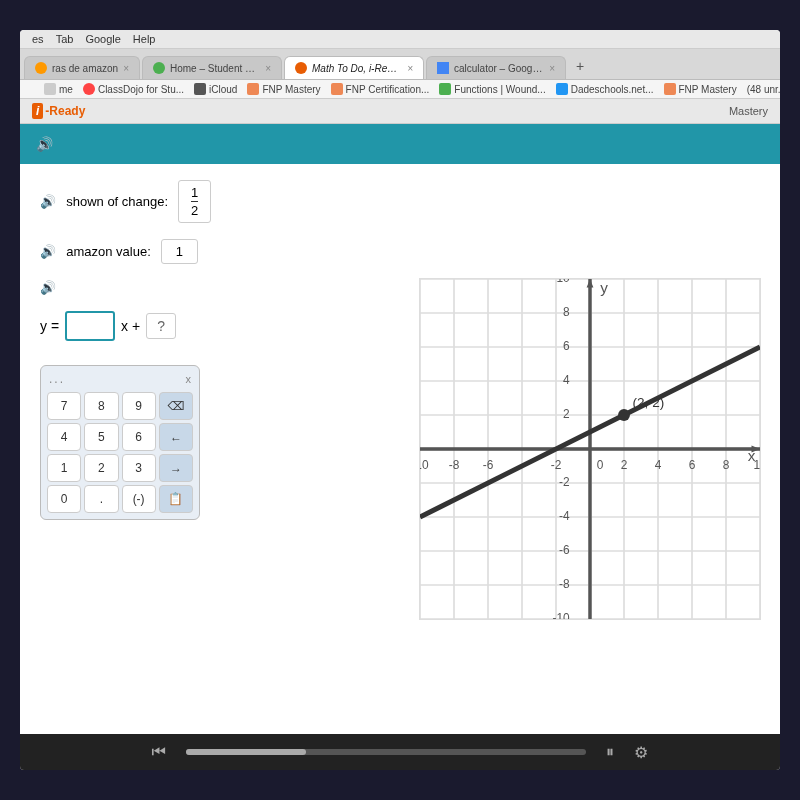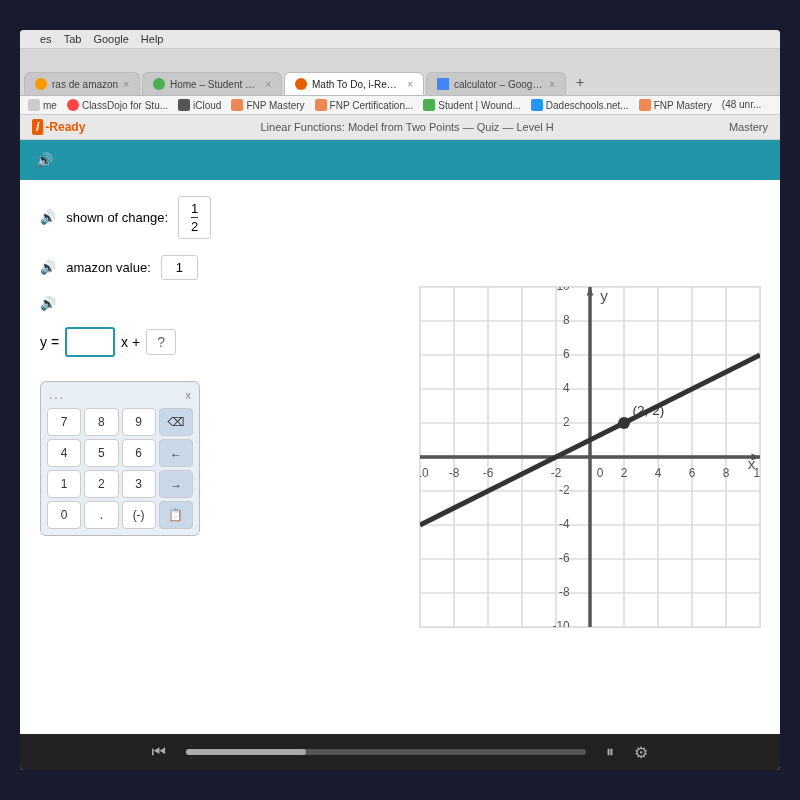--- a/index.html
+++ b/index.html
@@ -22,33 +22,33 @@
       background: #f0f0f0;
       border-radius: 4px;
       overflow: hidden;
       display: flex;
       flex-direction: column;
     }
 
     
     .browser-menu-bar {
       background: #e8e8e8;
-      padding: 3px 20px;
+      padding: 3px 12px;
       font-size: 11px;
       color: #333;
       display: flex;
       gap: 12px;
       border-bottom: 1px solid #ccc;
     }
 
     .browser-tabs {
       background: #d8d8d8;
       display: flex;
       align-items: flex-end;
-      padding: 20px 4px 0;
+      padding: 4px 4px 0;
       gap: 2px;
       border-bottom: 1px solid #bbb;
     }
 
     .tab {
       background: #c8c8c8;
       border-radius: 6px 6px 0 0;
       padding: 5px 10px;
       font-size: 10px;
       color: #444;
@@ -58,20 +58,21 @@
       min-width: 80px;
       max-width: 140px;
       border: 1px solid #bbb;
       border-bottom: none;
       cursor: pointer;
     }
 
     .tab.active {
       background: #fff;
       color: #222;
+      font-style: italic;
     }
 
     .tab .tab-icon {
       width: 12px;
       height: 12px;
       border-radius: 50%;
       flex-shrink: 0;
     }
 
     .tab .close-btn {
@@ -91,26 +92,26 @@
       background: none;
       border: none;
       padding: 5px 8px;
       font-size: 14px;
       color: #555;
       cursor: pointer;
     }
 
     .browser-bookmarks {
       background: #f5f5f5;
-      padding: 3px 8px;
+      padding: 3px 24px;
       font-size: 10px;
       color: #333;
       display: flex;
       gap: 10px;
-      align-items: flex-start;
+      align-items: flex-end;
       border-bottom: 1px solid #ccc;
       overflow: hidden;
     }
 
     .bookmark-item {
       display: flex;
       align-items: center;
       gap: 3px;
       white-space: nowrap;
       cursor: pointer;
@@ -407,41 +408,40 @@
     <span class="bookmark-item">
       <div class="bookmark-icon" style="background:#e85;"></div>
       <span>FNP Mastery</span>
     </span>
     <span class="bookmark-item">
       <div class="bookmark-icon" style="background:#e85;"></div>
       <span>FNP Certification...</span>
     </span>
     <span class="bookmark-item">
       <div class="bookmark-icon" style="background:#4caf50;"></div>
-      <span>Student | Wound...</span>
+      <span>Functions | Wound...</span>
     </span>
     <span class="bookmark-item">
       <div class="bookmark-icon" style="background:#2196f3;"></div>
       <span>Dadeschools.net...</span>
     </span>
     <span class="bookmark-item">
       <div class="bookmark-icon" style="background:#e85;"></div>
       <span>FNP Mastery</span>
     </span>
     <span class="bookmark-item">
       <span>(48 unr...</span>
     </span>
   </div>
 
   <div class="iready-bar">
     <div class="iready-logo">
       <span class="i">i</span>
         <span>-Ready</span>
     </div>
-    <span class="quiz-title">Linear Functions: Model from Two Points — Quiz — Level H</span>
     <span style="font-size:11px;color:#555;">Mastery</span>
   </div>
 
   <div class="content-area">
 
     <div class="question-header">
       <span class="speaker-icon">🔊</span>
     </div>
 
     <div class="question-body">

